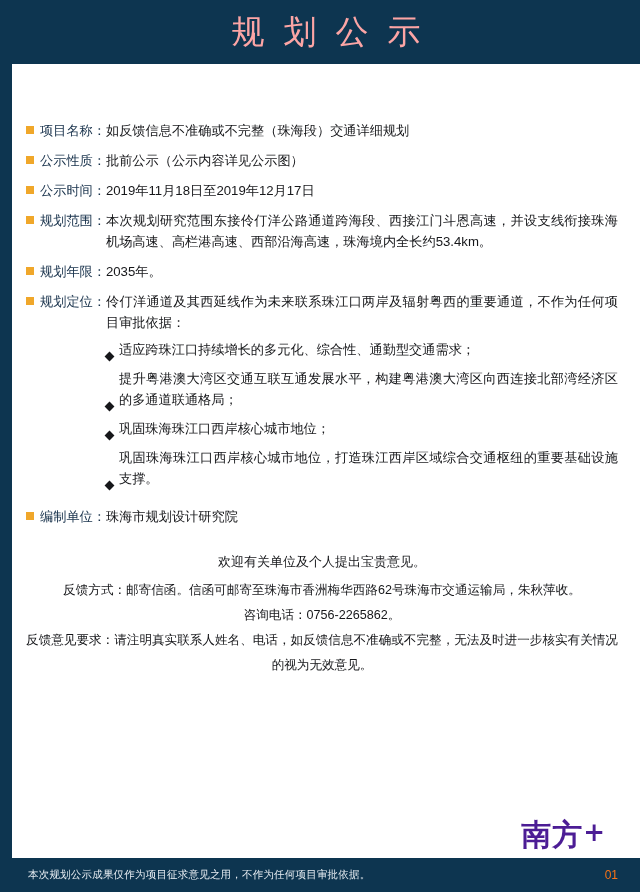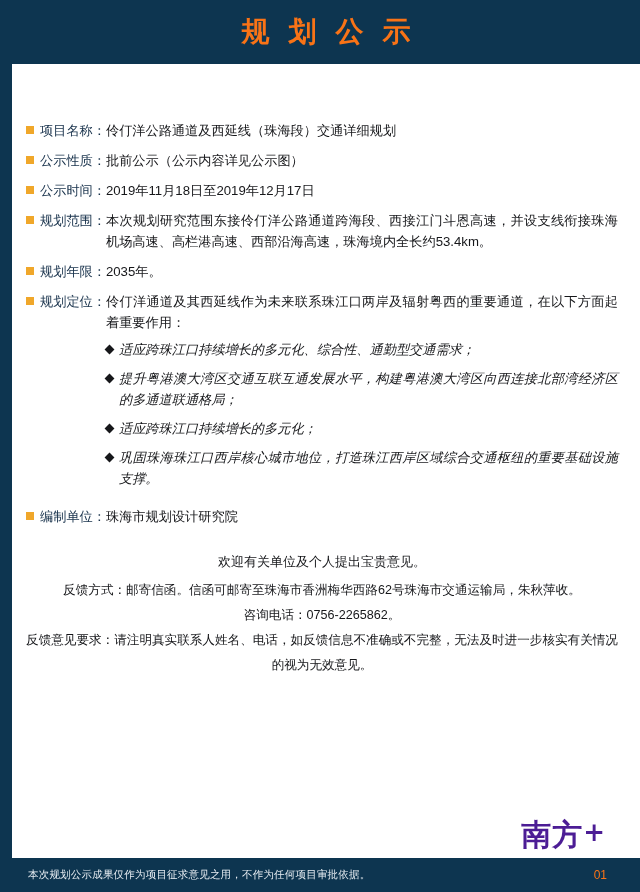--- a/index.html
+++ b/index.html
@@ -35,25 +35,25 @@
     left: 12px;
     top: 0;
     width: 628px;
     height: 64px;
     background: #0d3550;
     display: flex;
     align-items: center;
     justify-content: center;
   }
   .header-title {
-    color: #f97316;
-    font-size: 28px;
+    color: #fca5a5;
+    font-size: 33px;
     letter-spacing: 19px;
     text-indent: 19px;
-    font-weight: bold;
+    font-weight: normal;
     font-family: "DejaVu Sans", "Liberation Sans", sans-serif;
     white-space: nowrap;
   }
   
   .content {
     position: absolute;
     left: 12px;
     top: 64px;
     width: 628px;
     height: 828px;
@@ -94,26 +94,25 @@
   }
 
   
   .sublist {
     margin: 6px 0 0 0;
     padding: 0;
     list-style: none;
   }
   .sublist li {
     display: flex;
-    align-items: flex-start;
+    align-items: flex-end;
     margin-bottom: 8px;
     font-size: 13.2px;
     line-height: 21px;
     color: #16171a;
-    font-style: italic;
   }
   .diamond {
     flex: 0 0 auto;
     width: 7px;
     height: 7px;
     background: #16171a;
     margin: 7px 6px 0 0;
     transform: rotate(45deg);
   }
   .sub-text {
@@ -160,21 +159,21 @@
     position: absolute;
     left: 12px;
     bottom: 0;
     width: 628px;
     height: 34px;
     background: #0d3550;
     display: flex;
     align-items: center;
     justify-content: space-between;
     box-sizing: border-box;
-    padding: 0 33px 0 16px;
+    padding: 0 22px 0 16px;
   }
   .footer-text {
     color: #e8eef3;
     font-size: 10.5px;
     letter-spacing: 0.2px;
   }
   .footer-page {
     color: #f97316;
     font-size: 12px;
   }
@@ -188,21 +187,21 @@
 
   <div class="header">
     <div class="header-title">规划公示</div>
   </div>
 
   <div class="content">
 
     <div class="field">
       <span class="bullet-sq"></span>
       <span class="label">项目名称：</span>
-      <span class="value">伶仃洋公路通道及西延线（珠海段）交通详细规划</span>
+      <span class="value">如反馈信息不准确或不完整（珠海段）交通详细规划</span>
     </div>
 
     <div class="field">
       <span class="bullet-sq"></span>
       <span class="label">公示性质：</span>
       <span class="value">批前公示（公示内容详见公示图）</span>
     </div>
 
     <div class="field">
       <span class="bullet-sq"></span>
@@ -220,33 +219,33 @@
       <span class="bullet-sq"></span>
       <span class="label">规划年限：</span>
       <span class="value">2035年。</span>
     </div>
 
 
     <div class="field">
       <span class="bullet-sq"></span>
       <span class="label">规划定位：</span>
       <div class="value">
-        <div>伶仃洋通道及其西延线作为未来联系珠江口两岸及辐射粤西的重要通道，在以下方面起着重要作用：</div>
+        <div>伶仃洋通道及其西延线作为未来联系珠江口两岸及辐射粤西的重要通道，不作为任何项目审批依据：</div>
         <ul class="sublist">
           <li>
             <span class="diamond"></span>
             <span class="sub-text">适应跨珠江口持续增长的多元化、综合性、通勤型交通需求；</span>
           </li>
           <li>
             <span class="diamond"></span>
             <span class="sub-text">提升粤港澳大湾区交通互联互通发展水平，构建粤港澳大湾区向西连接北部湾经济区的多通道联通格局；</span>
           </li>
           <li>
             <span class="diamond"></span>
-            <span class="sub-text">适应跨珠江口持续增长的多元化；</span>
+            <span class="sub-text">巩固珠海珠江口西岸核心城市地位；</span>
           </li>
           <li>
             <span class="diamond"></span>
             <span class="sub-text">巩固珠海珠江口西岸核心城市地位，打造珠江西岸区域综合交通枢纽的重要基础设施支撑。</span>
           </li>
         </ul>
       </div>
     </div>
 
     <div class="field">

